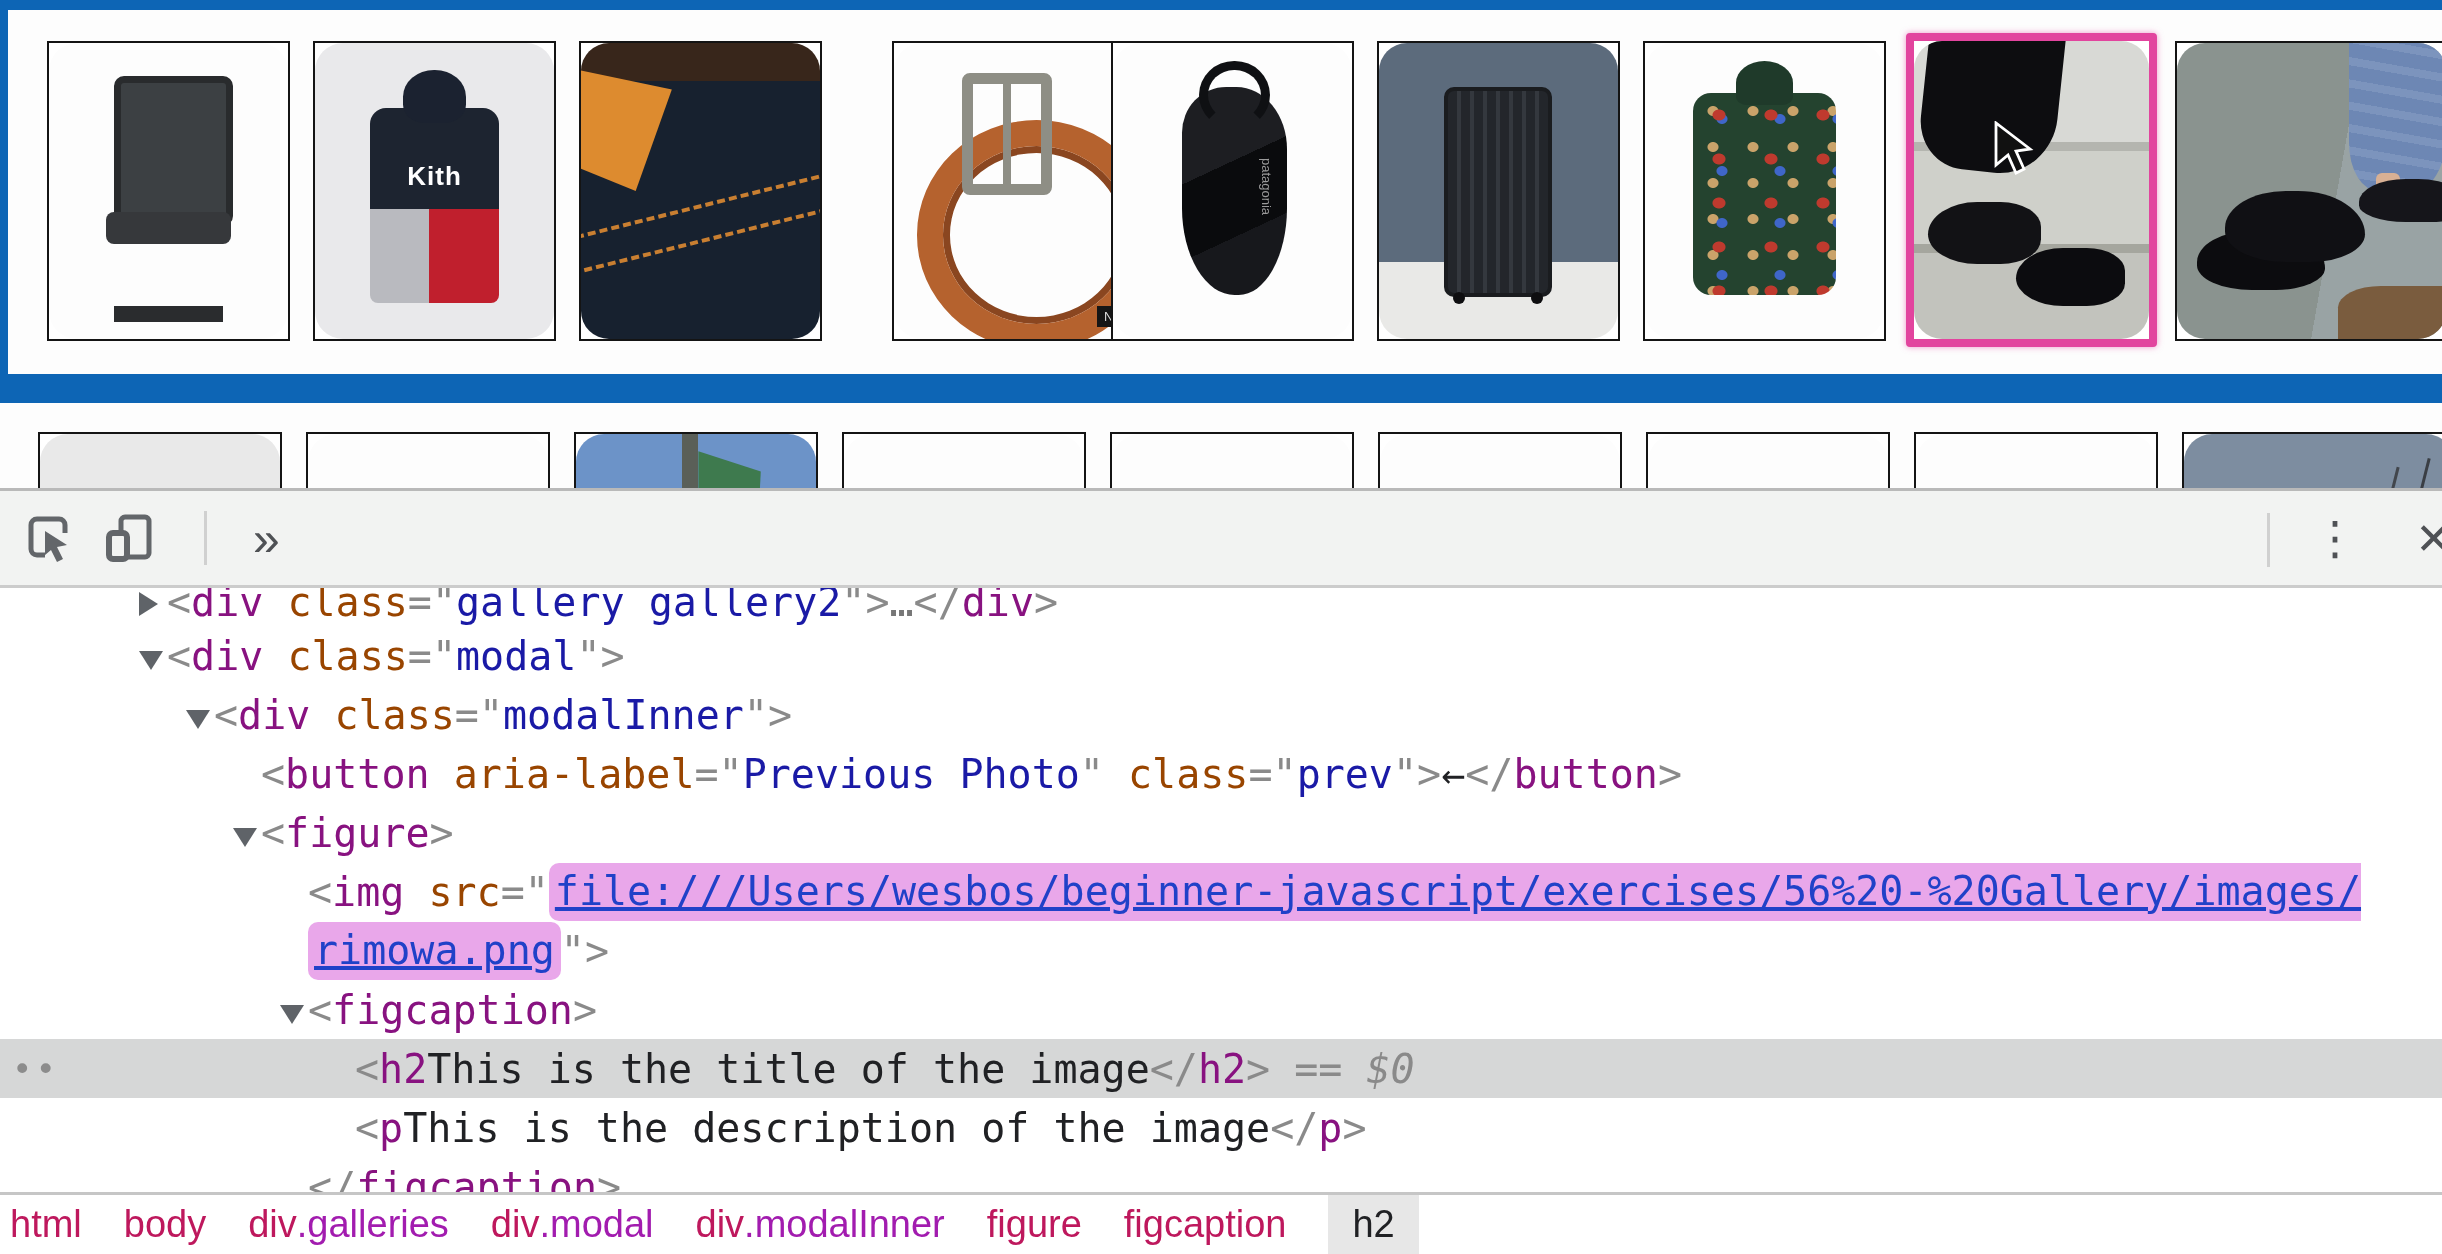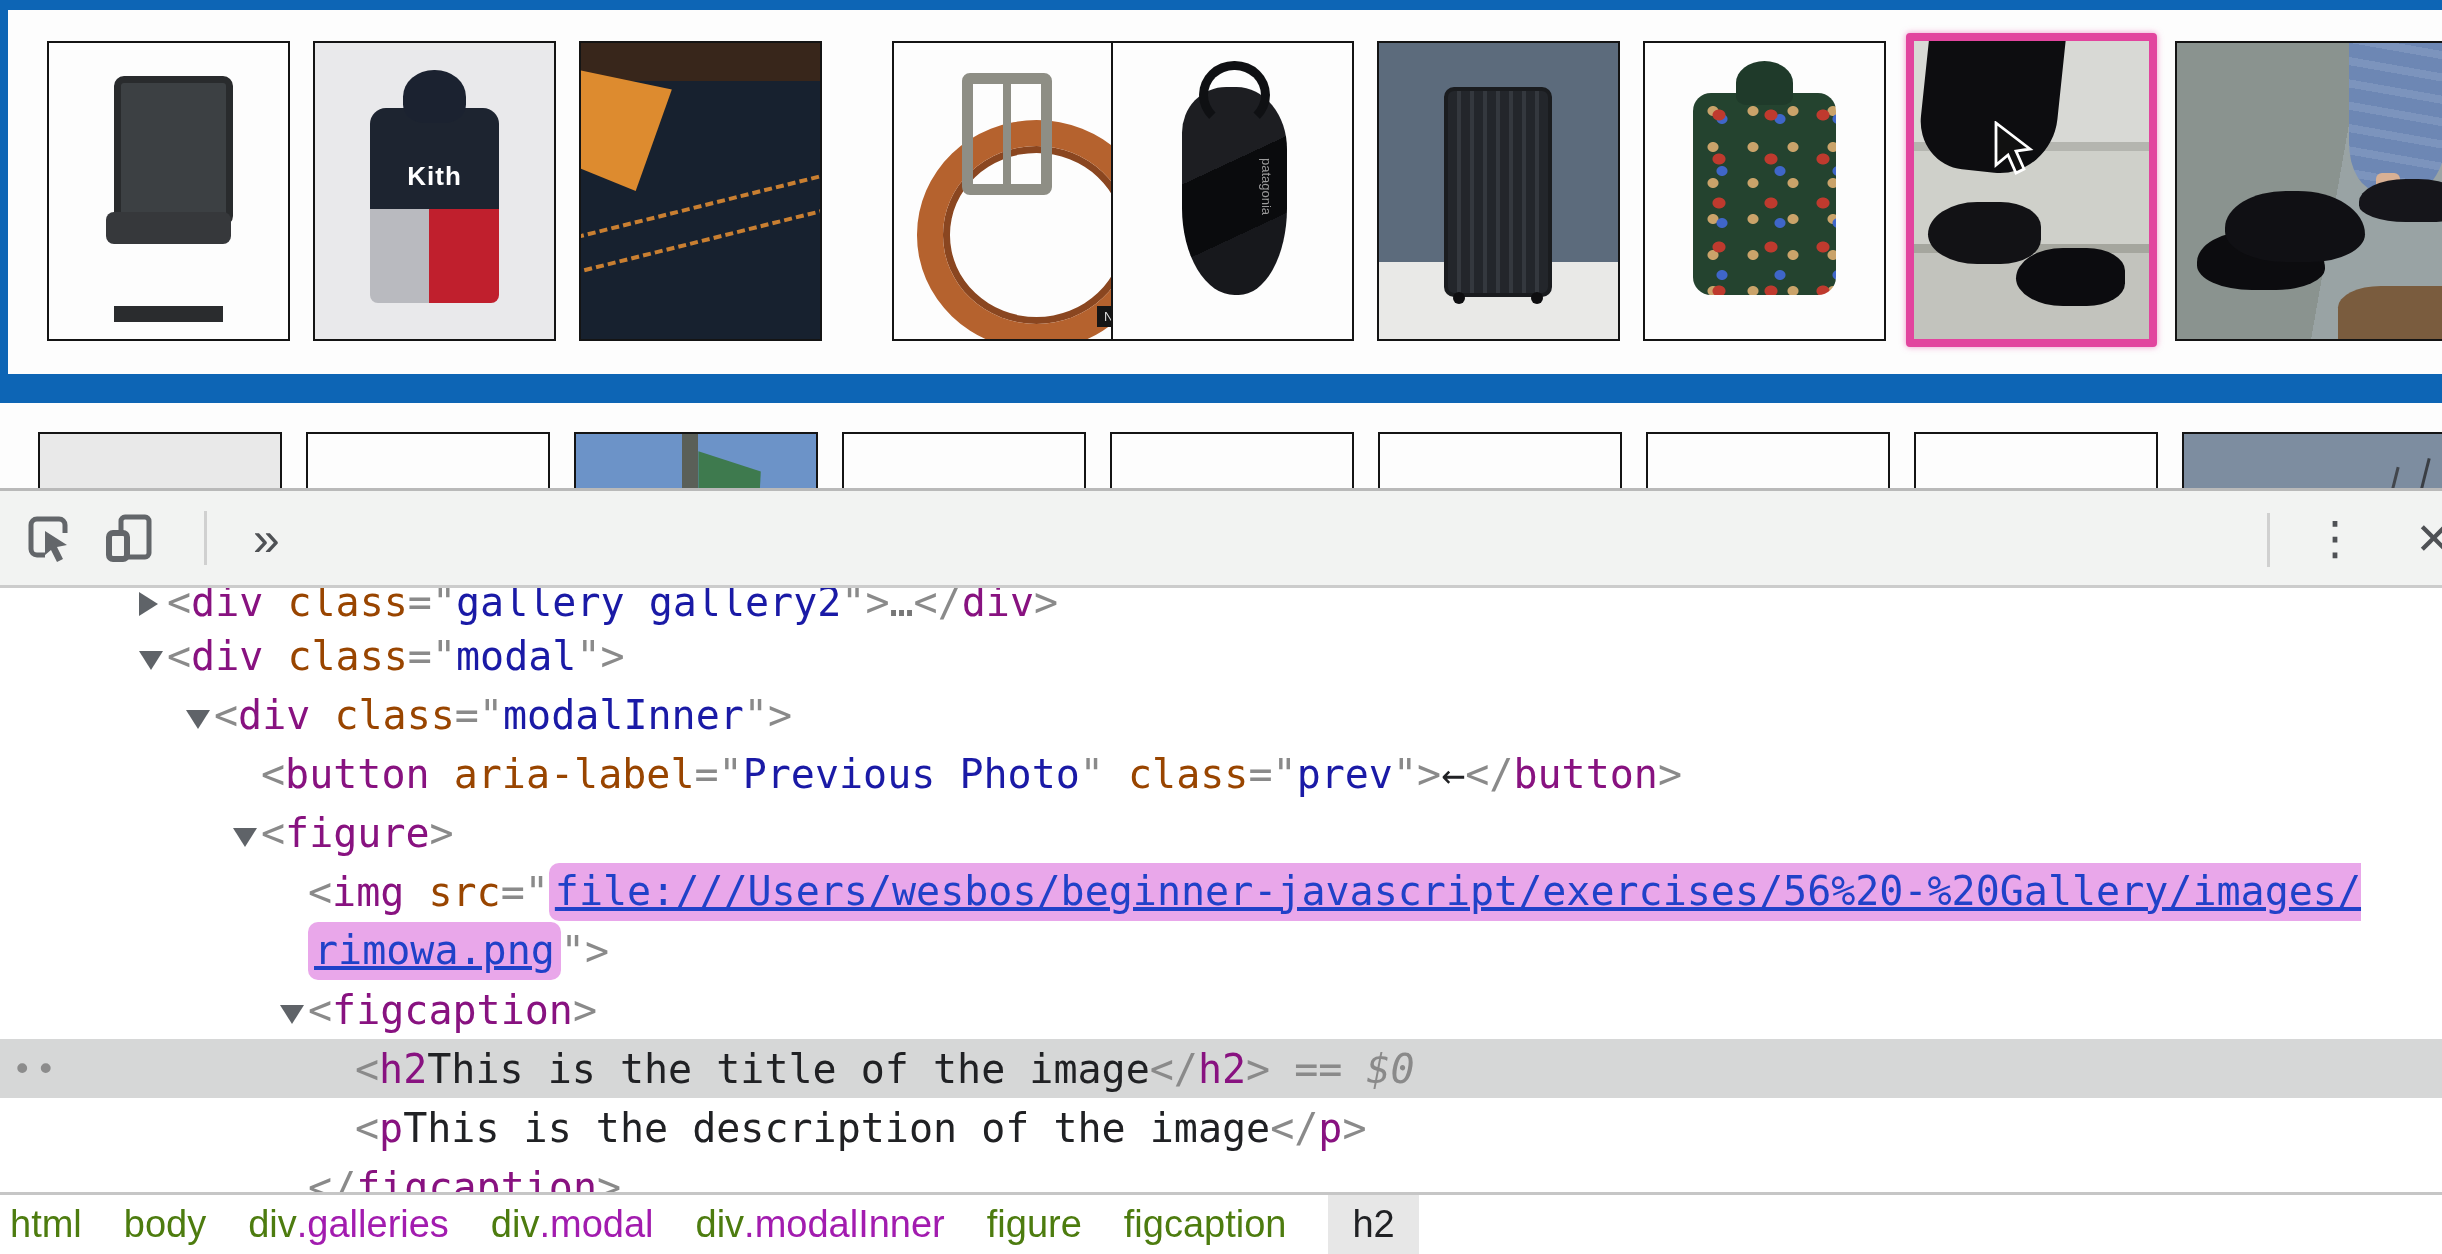--- a/index.html
+++ b/index.html
@@ -9,21 +9,21 @@
     -webkit-font-smoothing:antialiased;
   }
   
   .bar-top{position:absolute;left:0;top:0;width:2442px;height:10px;background:#0d65b5;}
   .bar-left{position:absolute;left:0;top:0;width:8px;height:374px;background:#0d65b5;}
   .gallery1{position:absolute;left:0;top:10px;width:2442px;height:364px;background:#fdfdfd;}
   .blueband{position:absolute;left:0;top:374px;width:2442px;height:29px;background:#0d65b5;}
   .gallery2{position:absolute;left:0;top:403px;width:2442px;height:85px;background:#fdfdfd;overflow:hidden;}
   .gitem{position:absolute;box-sizing:border-box;border:2px solid #141414;background:#fff;overflow:hidden;}
   .gitem.selected{border:8px solid #e2449e;border-radius:4px;box-shadow:0 0 6px rgba(226,68,158,.55);}
-  .art{position:absolute;inset:0;overflow:hidden;}
+  .art{position:absolute;inset:0;overflow:hidden;border-radius:28px;}
   .ot{position:absolute;color:#fff;font-weight:bold;}
 
   
   .g-camp-chair{background:#fdfdfd;}
   .g-camp-chair::before{content:"";position:absolute;left:27%;top:11%;width:44%;height:46%;
     background:#3c4043;border:7px solid #292b2d;border-radius:10px;}
   .g-camp-chair::after{content:"";position:absolute;left:24%;top:57%;width:52%;height:11%;
     background:#36383b;border-radius:8px;
     box-shadow:-30px 52px 0 -16px #2e3032,30px 52px 0 -16px #2e3032,0 86px 0 -8px #2a2c2e;}
   .g-kith-hoodie{background:#e9e9eb;}
@@ -154,21 +154,21 @@
   .tk-eqi{color:#8a8a8a;font-style:italic;}
   .tk-lnkA,.tk-lnkB{color:#2041c8;text-decoration:underline;background:#e9a7ea;padding:5px 0 7px 0;}
   .tk-lnkA{border-radius:10px 0 0 10px;padding-left:6px;}
   .tk-lnkB{border-radius:10px;padding-left:6px;padding-right:6px;}
 
   .crumbs{position:absolute;left:0;right:0;bottom:0;height:62px;background:#fff;
     box-sizing:border-box;border-top:3px solid #c6c6c6;display:flex;align-items:center;
     font-size:38px;overflow:hidden;}
   .crumb{margin-left:42px;display:flex;align-items:center;height:100%;white-space:nowrap;cursor:default;}
   .crumb:first-child{margin-left:10px;}
-  .crumb .tag{color:#4d7c0f;}
+  .crumb .tag{color:#be185d;}
   .crumb .cls{color:#a21caf;}
   .crumb.selected{background:#e7e7e7;padding:0 24px;}
   .crumb.selected .tag{color:#202124;}
 </style>
 </head>
 <body>
 
 <div class="gallery1">
     <div class="gitem" style="left: 47px; top: 31px; width: 243px; height: 300px;">
       <div class="art g-camp-chair"></div>

